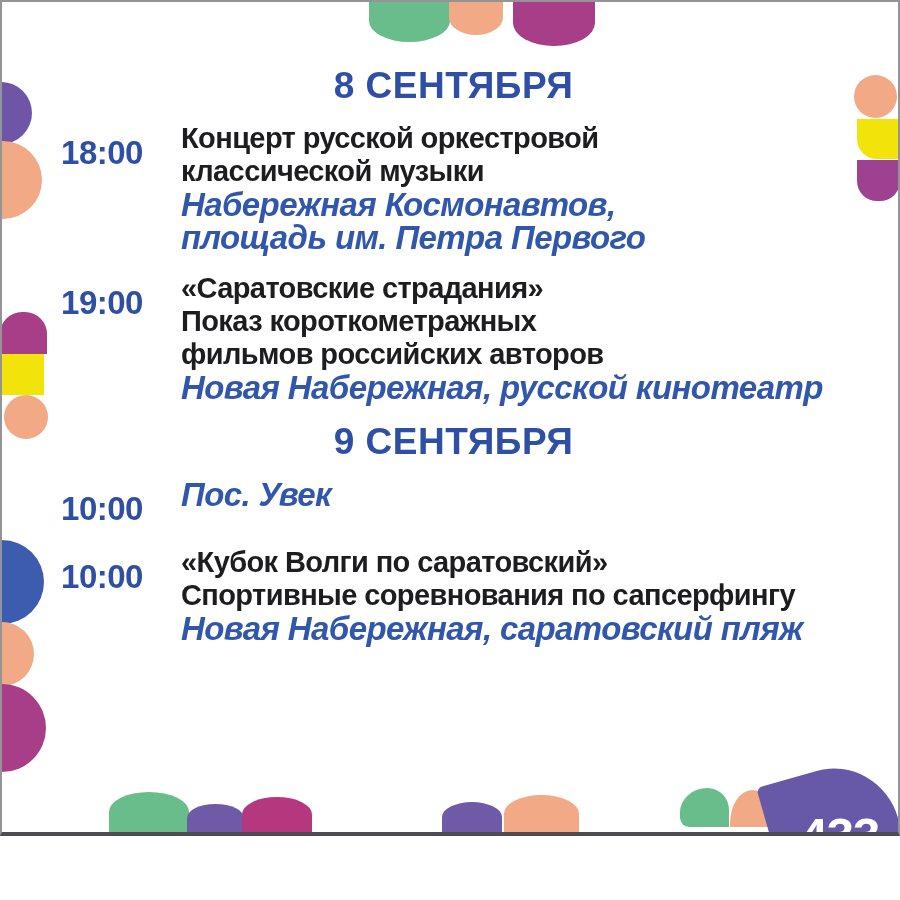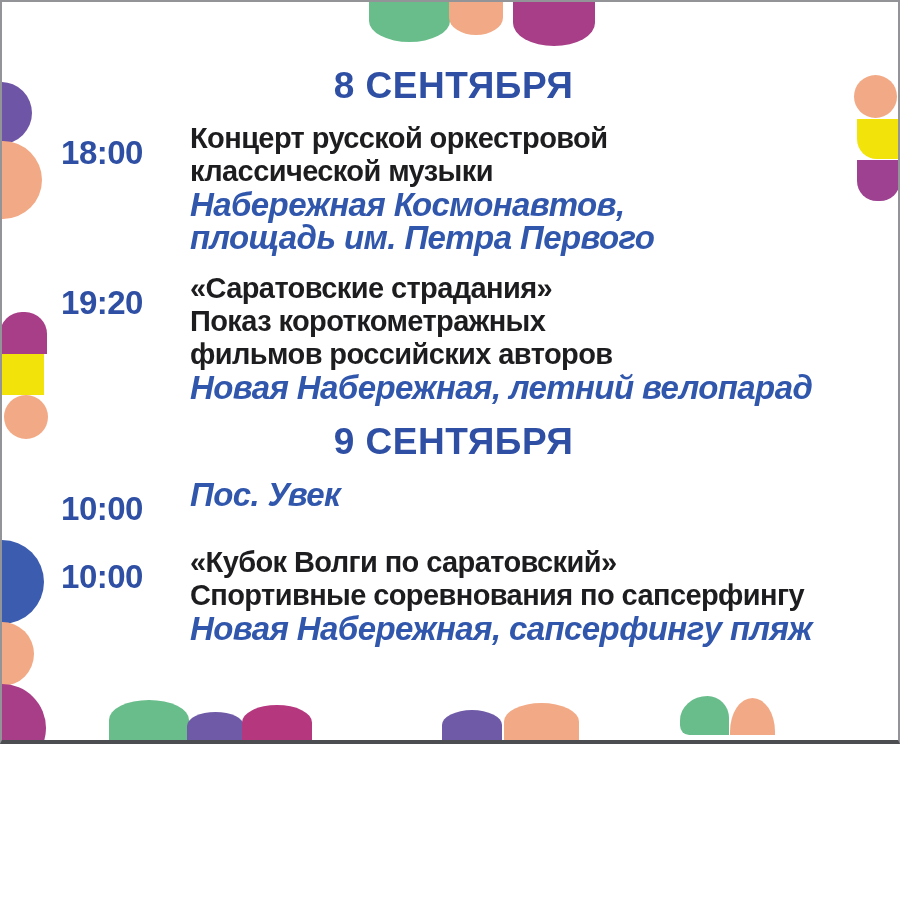--- a/index.html
+++ b/index.html
@@ -1,20 +1,20 @@
 <!DOCTYPE html>
 <html><head>
 <meta charset="utf-8">
 <style>
   html, body { margin: 0; padding: 0; background: #ffffff; }
   body { width: 900px; height: 900px; font-family: "Liberation Sans", sans-serif; }
 
   .page {
     position: relative;
-    width: 900px; height: 744px;
+    width: 900px; height: 836px;
     box-sizing: border-box;
     background: #ffffff;
     border: 2px solid #939497;
     border-bottom: 4px solid #4c4d51;
     overflow: hidden;
     text-decoration: underline;
   }
 
   
   .content {
@@ -33,21 +33,21 @@
   .day + .day .day-title { }
   .event { display: flex; margin-bottom: 18px; }
   .event-time {
     flex: 0 0 150px;
     margin-top: 12px;
     text-align: center;
     font-size: 33px; font-weight: bold;
     color: #2e4fa3;
     letter-spacing: -0.5px;
   }
-  .event-body { margin-left: 13px; }
+  .event-body { margin-left: 4px; }
   .event-title {
     font-size: 29px; font-weight: bold;
     line-height: 33px;
     color: #1d1d1f;
     letter-spacing: -0.6px;
     white-space: pre-line;
   }
   .event-location {
     font-size: 33px; font-weight: bold; font-style: italic;
     line-height: 33px;
@@ -120,26 +120,26 @@
     <div class="event-time">18:00</div>
     <div class="event-body">
       <div class="event-title">Концерт русской оркестровой
 классической музыки</div>
       <div class="event-location">Набережная Космонавтов,
 площадь им. Петра Первого</div>
     </div>
   </div>
 
   <div class="event">
-    <div class="event-time">19:20</div>
+    <div class="event-time">19:00</div>
     <div class="event-body">
       <div class="event-title">«Саратовские страдания»
 Показ короткометражных
 фильмов российских авторов</div>
-      <div class="event-location">Новая Набережная, летний велопарад</div>
+      <div class="event-location">Новая Набережная, русской кинотеатр</div>
     </div>
   </div>
 </div>
   </section>
 
   <section class="day">
     <h2 class="day-title">9 СЕНТЯБРЯ</h2>
     <div class="day-events">
 
   <div class="event">
@@ -147,21 +147,21 @@
     <div class="event-body">
       <div class="event-location">Пос. Увек</div>
     </div>
   </div>
 
   <div class="event">
     <div class="event-time">10:00</div>
     <div class="event-body">
       <div class="event-title">«Кубок Волги по саратовский»
 Спортивные соревнования по сапсерфингу</div>
-      <div class="event-location">Новая Набережная, сапсерфингу пляж</div>
+      <div class="event-location">Новая Набережная, саратовский пляж</div>
     </div>
   </div>
 </div>
   </section>
 </div>
 
   <div class="decor top-green"></div>
   <div class="decor top-peach"></div>
   <div class="decor top-magenta"></div>
 

